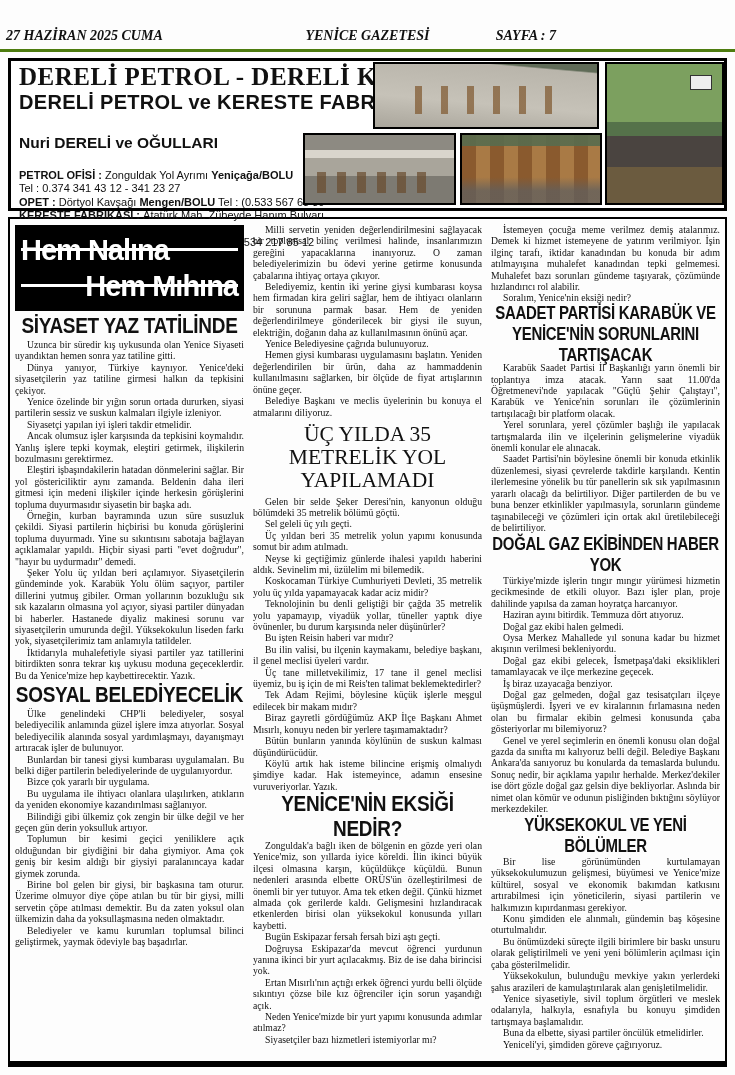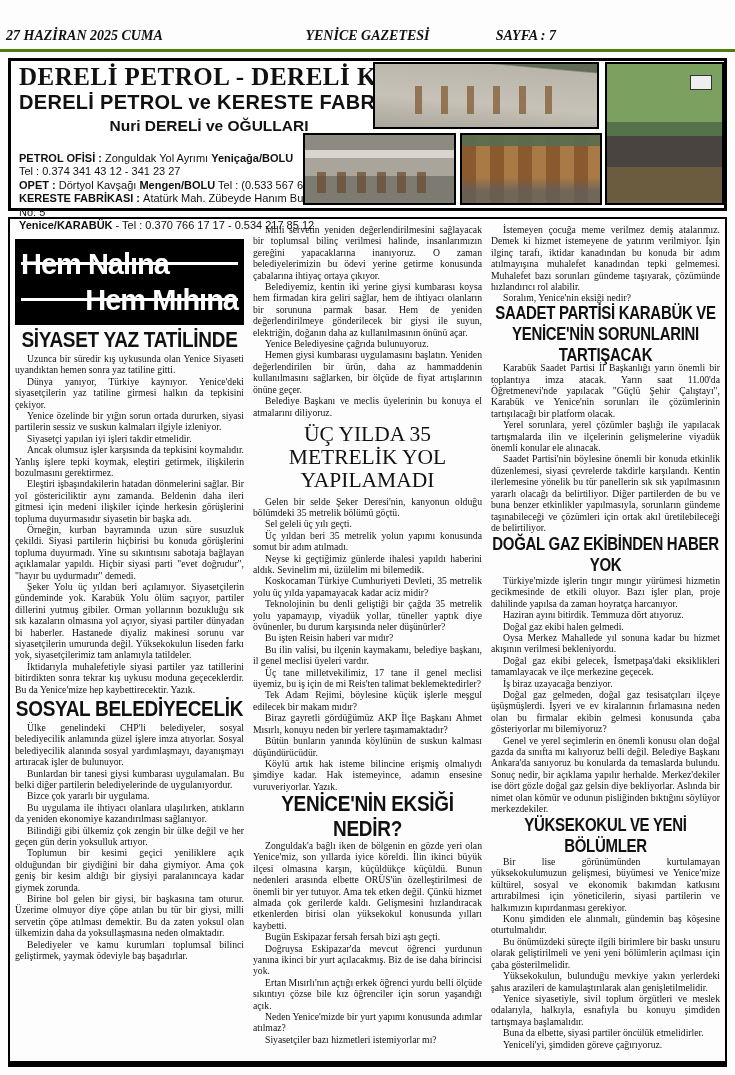--- a/index.html
+++ b/index.html
@@ -11,21 +11,21 @@
   .tb-l{flex:1;text-align:left;}
   .tb-c{flex:1.1;text-align:center;}
   .tb-r{flex:1;text-align:left;}
   
   .ad{position:relative;margin:6px 8px 0;border:3px solid #000;height:147px;background:#fff;}
   .ad-text{position:absolute;left:0;top:2px;width:388px;padding-left:8px;box-sizing:border-box;}
   .ad-l1{font-family:"Liberation Serif",serif;font-weight:bold;font-size:25px;text-align:center;
          letter-spacing:.5px;white-space:nowrap;}
   .ad-l2{font-family:"Liberation Sans",sans-serif;font-weight:bold;font-size:20px;text-align:center;
          letter-spacing:.3px;white-space:nowrap;}
-  .ad-l3{font-family:"Liberation Sans",sans-serif;font-weight:bold;font-size:15.5px;text-align:center;margin-top:3px;}
+  .ad-l3{font-family:"Liberation Sans",sans-serif;font-weight:bold;font-size:15.5px;margin-top:20px;}
   .ad-contact{margin-top:17px;font-family:"Liberation Sans",sans-serif;font-size:11px;line-height:13.4px;width:320px;}
   .ad-contact .b{font-weight:bold;}
   .photo{position:absolute;border:2px solid #000;box-sizing:border-box;}
   .ph1{left:362px;top:1px;width:226px;height:67px;
        background:linear-gradient(185deg,#5f6b57 0 10%,#b9b5ab 12%,#c6c2b8 60%,#aaa69c 100%);}
   .ph1::after{content:"";position:absolute;left:18%;top:35%;width:64%;height:45%;
        background:repeating-linear-gradient(90deg,rgba(130,92,52,.75) 0 7px,rgba(0,0,0,0) 7px 26px);}
   .ph2{left:292px;top:72px;width:153px;height:72px;
        background:linear-gradient(180deg,#8d8a82 0 22%,#d9d5cc 22% 34%,#a9a59b 34% 60%,#7d7a72 60% 100%);}
   .ph2::after{content:"";position:absolute;left:8%;top:55%;width:80%;height:30%;
@@ -42,21 +42,21 @@
             box-sizing:border-box;padding:5px 5px 0;display:flex;gap:9px;}
   .col{flex:1;min-width:0;overflow:hidden;font-family:"Liberation Serif",serif;
        font-size:9.7px;line-height:11.4px;text-align:justify;}
   .para{margin:0;text-indent:12px;}
   .hd{font-family:"Liberation Sans",sans-serif;font-weight:bold;text-align:center;
       letter-spacing:-.3px;line-height:1.1;margin:4px 0 2px;}
   .hd.sans{font-size:19px;transform:scaleY(1.18);}
   .hd.sans-sm{font-size:15px;line-height:1.12;transform:scaleY(1.22);margin:5px 0 3px;}
   .hd.serif{font-family:"Liberation Serif",serif;font-weight:normal;font-size:21.5px;
             letter-spacing:0;line-height:1.08;margin:5px 0 3px;transform:none;}
-  .masthead{background:#000;color:#fff;height:86px;margin:15px 0 5px;position:relative;
+  .masthead{background:#000;color:#fff;height:86px;margin:1px 0 5px;position:relative;
             padding:8px 6px;box-sizing:border-box;font-family:"Liberation Sans",sans-serif;font-weight:bold;}
   .mh-row{position:relative;height:34px;font-size:29px;line-height:34px;white-space:nowrap;letter-spacing:-1px;}
   .mh-row .line{position:absolute;left:0;right:0;top:15px;height:3px;background:#fff;}
   .mh-row .txt{position:relative;}
   .mh-row.r2{text-align:right;margin-top:2px;}
 </style>
 </head>
 <body>
 
 <div class="page">

